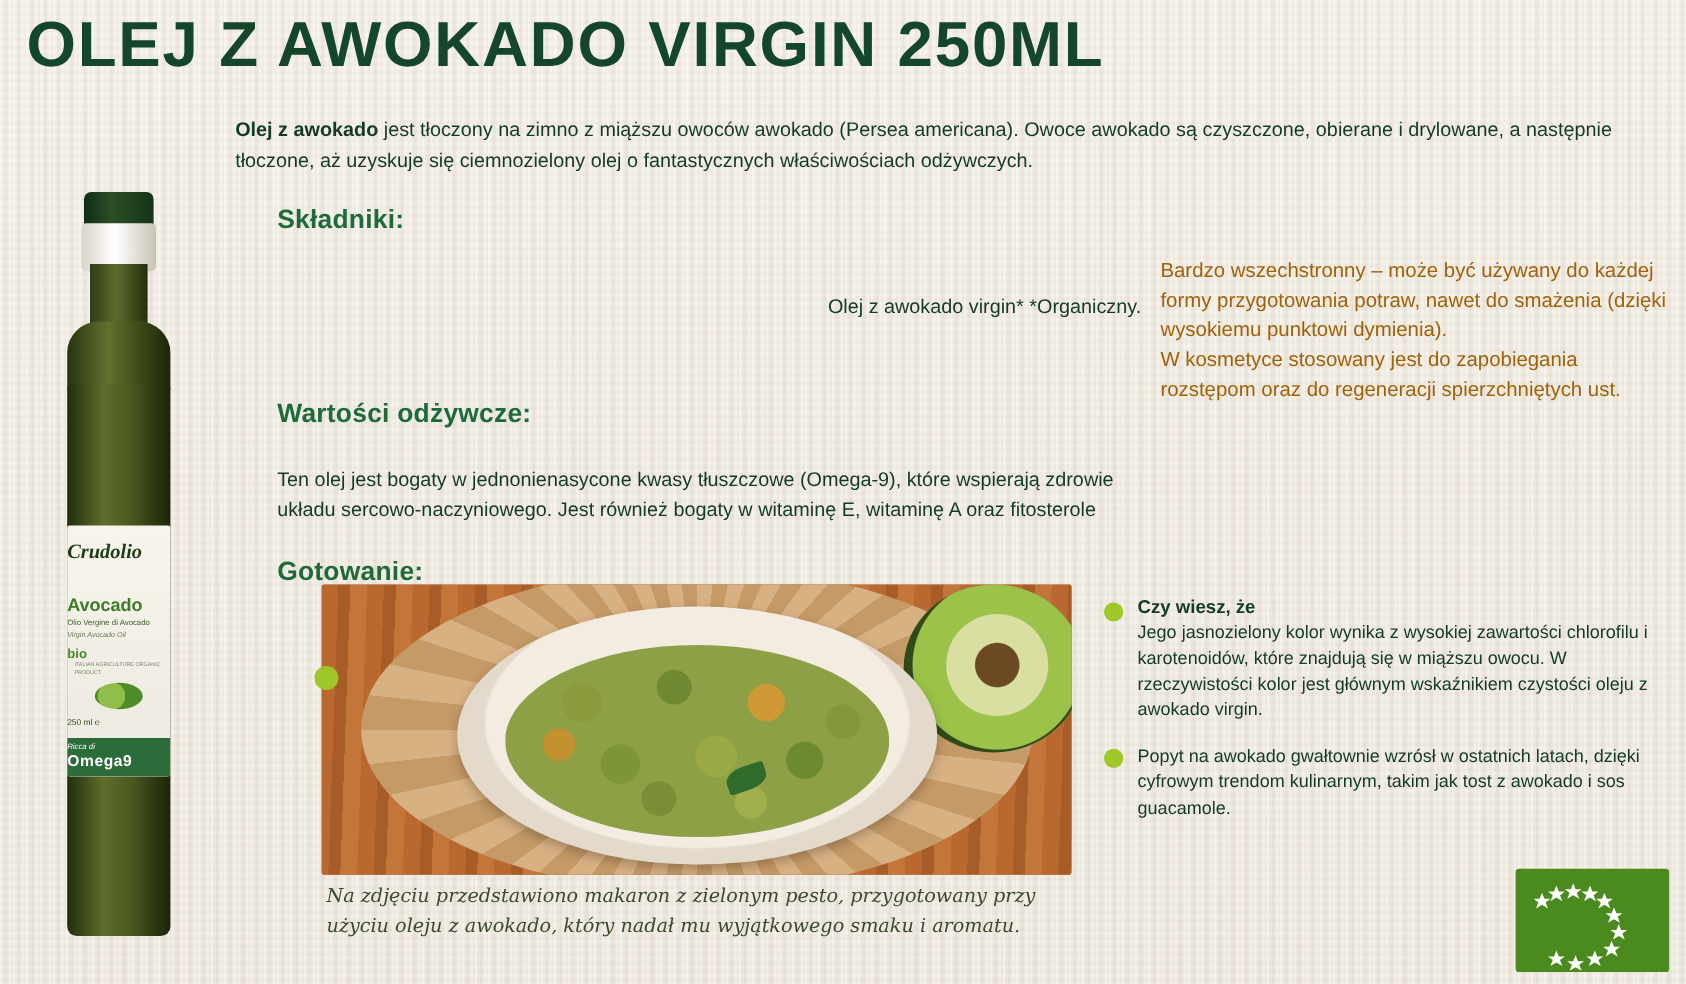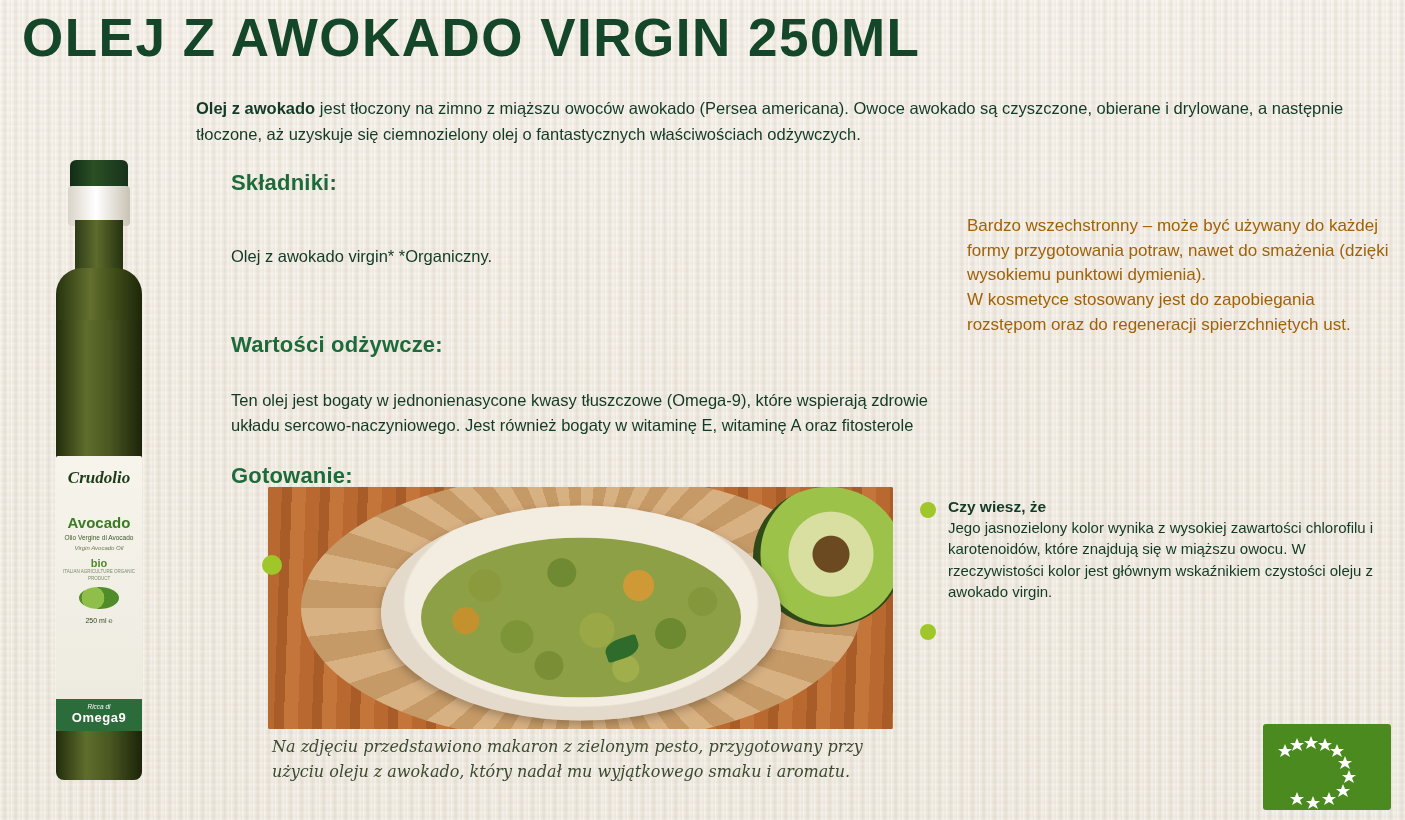--- a/index.html
+++ b/index.html
@@ -74,21 +74,21 @@
     top: 170px;
     width: 425px;
   }
 
   .body-text {
     font-size: 16.5px;
     line-height: 1.5;
     color: #123a24;
   }
 
-  .col-left .block-ingredients { margin-top: 48px; }
+  .col-left .block-ingredients { margin-top: 48px; text-align: right; }
   .col-left .h-nutri { margin-top: 63px; }
   .col-left .nutri-text { margin-top: 30px; }
   .col-left .h-cook { margin-top: 26px; }
 
   .right-text {
     font-size: 17px;
     line-height: 1.45;
     color: #a16207;
     margin-top: 44px;
   }
@@ -130,26 +130,25 @@
   }
   .bottle-body {
     position: absolute;
     left: 14px; top: 180px;
     width: 86px; height: 460px;
     background: linear-gradient(90deg,#222d0c,#5f6d2c 35%,#4a5821 62%,#1b2408);
     border-radius: 4px 4px 8px 8px;
   }
   .label {
     position: absolute;
-    left: 14px; top: 316px;
-    width: 86px; height: 275px;
+    left: 14px; top: 298px;
+    width: 86px; height: 209px;
     background: linear-gradient(180deg,#f7f4ec,#eceadf);
     border-radius: 2px;
     overflow: hidden;
-    text-align: center;
   }
   .label .brand {
     margin-top: 12px;
     font-size: 17px;
     font-weight: 700;
     font-style: italic;
     color: #1d3b17;
     font-family: "Liberation Serif", serif;
   }
   .label .avocado {
@@ -352,20 +351,21 @@
   <div class="fact">
     <span class="dot"></span>
     <div>
       <div class="fact-title">Czy wiesz, że</div>
       <div class="fact-body">Jego jasnozielony kolor wynika z wysokiej zawartości chlorofilu i karotenoidów, które znajdują się w miąższu owocu. W rzeczywistości kolor jest głównym wskaźnikiem czystości oleju z awokado virgin.</div>
     </div>
   </div>
   <div class="fact">
     <span class="dot"></span>
     <div>
+      <div class="fact-body">Popyt na awokado gwałtownie wzrósł w ostatnich latach, dzięki cyfrowym trendom kulinarnym, takim jak tost z awokado i sos guacamole.</div>
     </div>
   </div>
 </div>
 
 <div class="eu-logo">
   <svg class="leaf" viewBox="0 0 128 86" xmlns="http://www.w3.org/2000/svg" aria-hidden="true">
     <g fill="#ffffff">
       <g>
         <polygon points="22,20 24,25 29,25 25,28 27,33 22,30 17,33 19,28 15,25 20,25"></polygon>
         <polygon points="34,14 36,19 41,19 37,22 39,27 34,24 29,27 31,22 27,19 32,19"></polygon>

